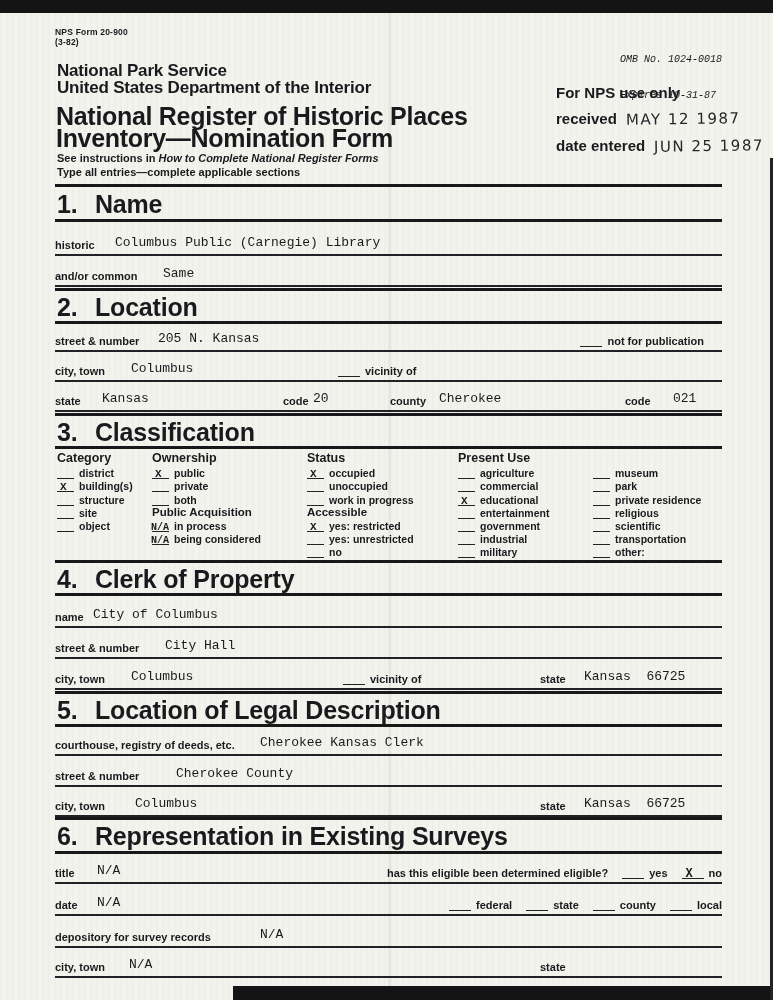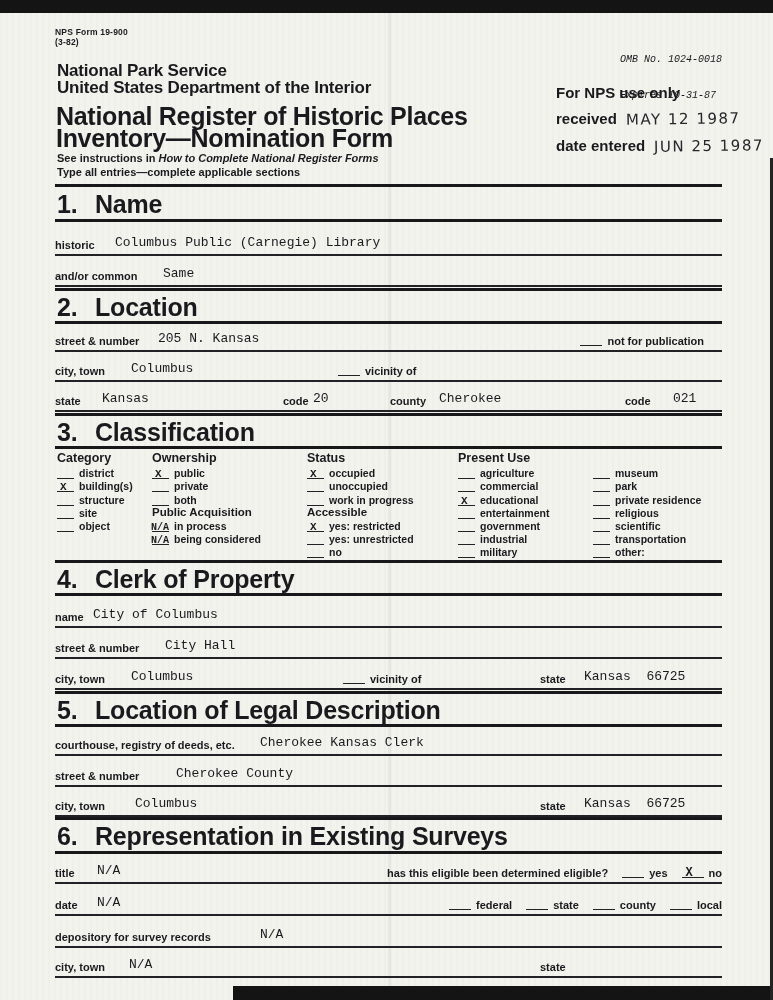--- a/index.html
+++ b/index.html
@@ -19,41 +19,41 @@
   .npsrow{display:flex;align-items:baseline;margin-top:9px;}
   .stamp{font-family:"DejaVu Sans",sans-serif;font-size:15px;letter-spacing:1.5px;margin-left:9px;transform:rotate(-0.8deg);display:inline-block;white-space:pre;color:#26262b;}
   .instr{font-size:11px;font-weight:bold;line-height:14px;}
   .it{font-style:italic;}
   .rule{position:absolute;left:55px;width:667px;height:3px;background:#18181b;}
   .sechead{position:absolute;left:57px;font-size:25px;font-weight:bold;line-height:24px;letter-spacing:-0.2px;white-space:nowrap;}
   .sechead .num{display:inline-block;width:38px;}
   .row{position:absolute;left:55px;width:667px;height:26px;border-bottom:2px solid #222226;}
   .lbl{position:absolute;bottom:3px;font-size:11px;font-weight:bold;white-space:nowrap;}
   .val{position:absolute;bottom:4px;font-family:"Liberation Mono","DejaVu Sans Mono",monospace;font-size:13px;white-space:pre;}
-  .grp{display:inline-flex;align-items:flex-start;gap:5px;bottom:3px;}
+  .grp{display:inline-flex;align-items:center;gap:5px;bottom:3px;}
   .blank{display:inline-block;width:22px;height:10px;border-bottom:1.5px solid #222226;position:relative;}
   .bmark{position:absolute;left:4px;bottom:-3px;font-family:"Liberation Mono","DejaVu Sans Mono",monospace;font-size:12px;font-weight:bold;}
   .gap{margin-left:9px;}
   .ckcol{position:absolute;top:452px;}
   .ckhead{font-size:12.5px;font-weight:bold;height:14px;line-height:13px;}
   .cksub{font-size:11.5px;font-weight:bold;height:13.2px;line-height:13px;}
   .ck{height:13.2px;display:flex;align-items:flex-end;font-size:10.5px;font-weight:bold;white-space:nowrap;}
   .ckline{flex:0 0 auto;display:inline-block;width:17px;height:10px;border-bottom:1.5px solid #222226;margin-right:5px;position:relative;}
   .ckmark{position:absolute;left:3px;bottom:-2px;font-family:"Liberation Mono","DejaVu Sans Mono",monospace;font-size:11px;font-weight:bold;}
 </style>
 </head>
 <body>
 
 <div class="page">
 
   <div class="topbar"></div>
   <div class="fold"></div>
 
   <div class="abs" style="left:55px;top:27px;">
-    <div class="b8">NPS Form 19-900</div>
+    <div class="b8">NPS Form 20-900</div>
     <div class="b8">(3-82)</div>
   </div>
   <div class="abs omb" style="left:620px;top:30px;">
     <div>OMB No. 1024-0018</div>
     <div>Expires 10-31-87</div>
   </div>
 
   <div class="abs dept" style="left:57px;top:62px;">
     <div>National Park Service</div>
     <div>United States Department of the Interior</div>

